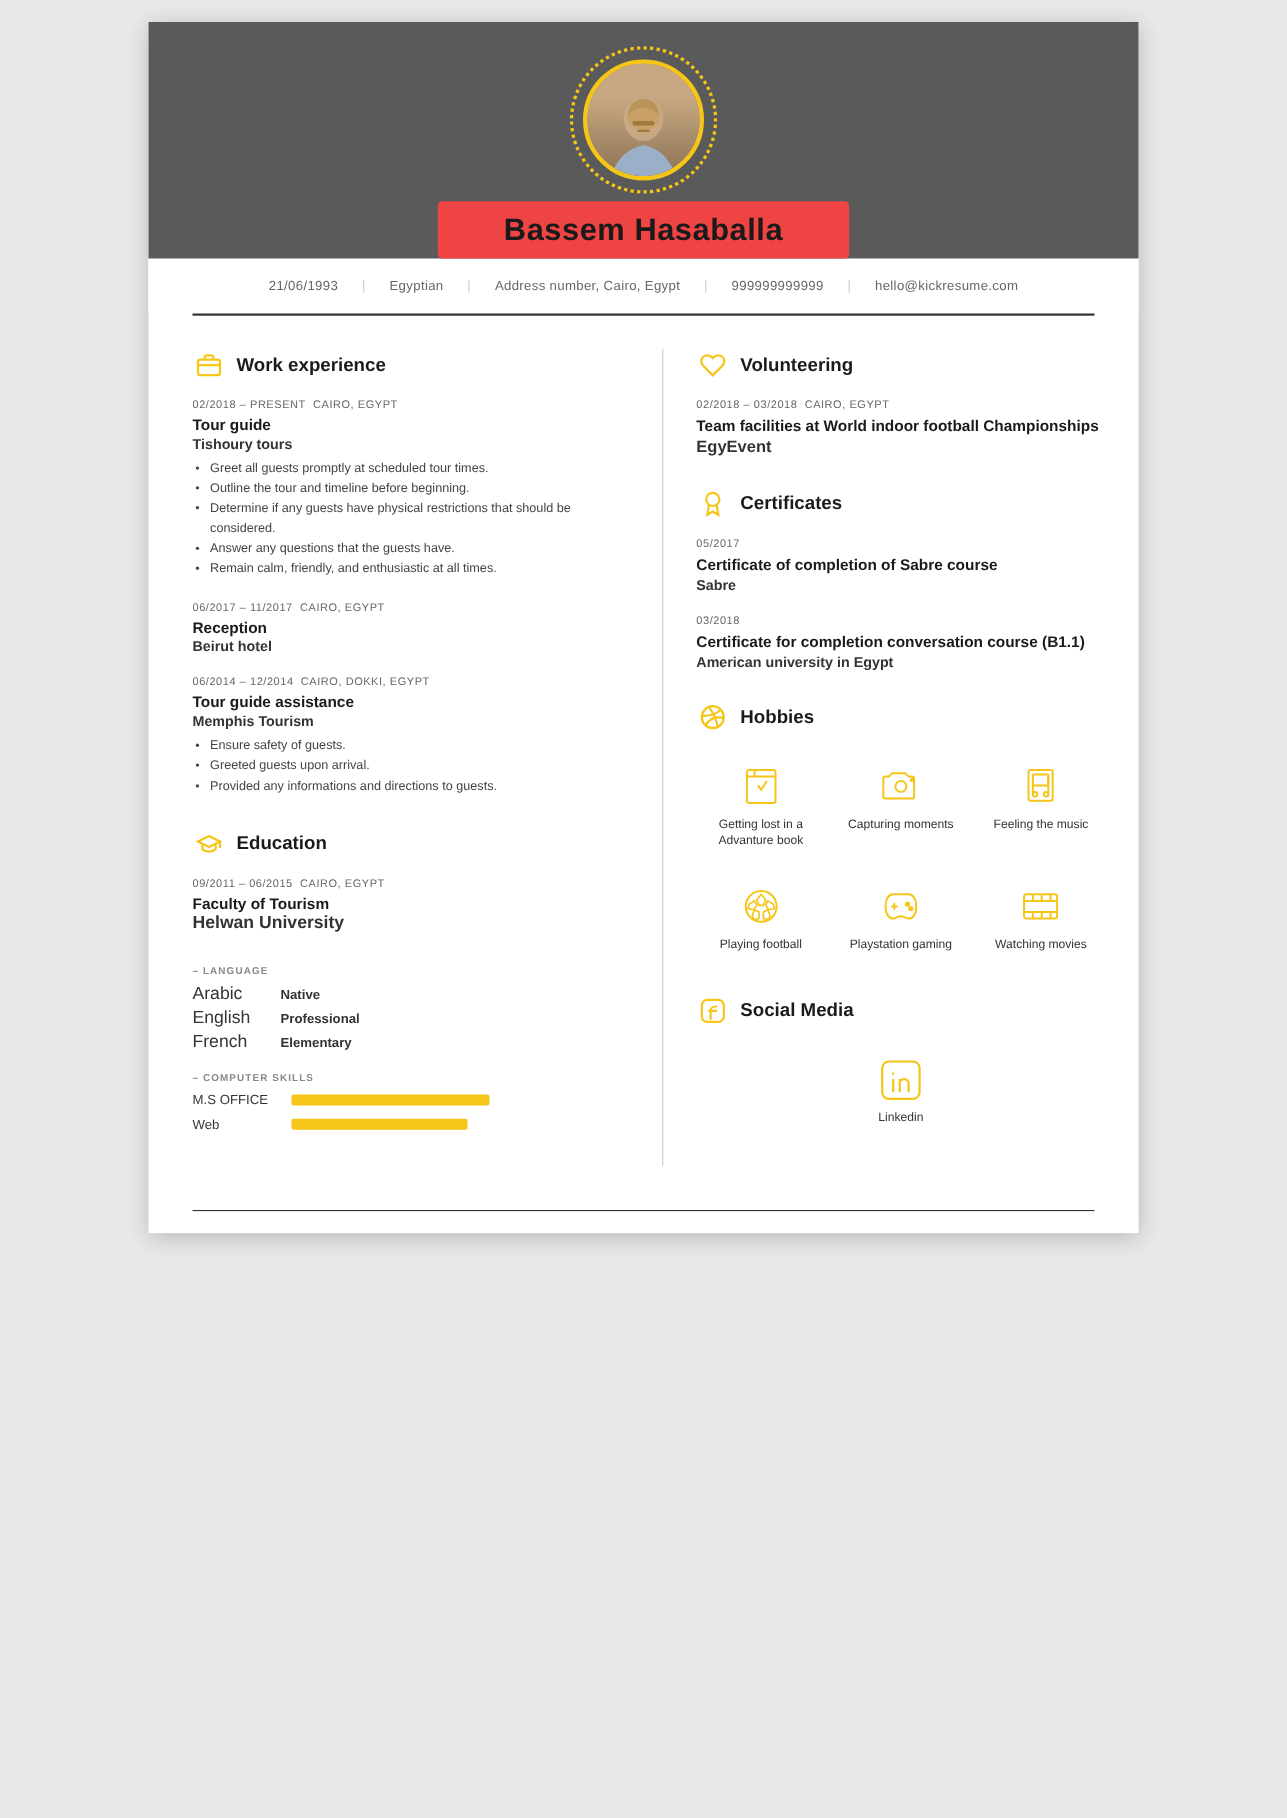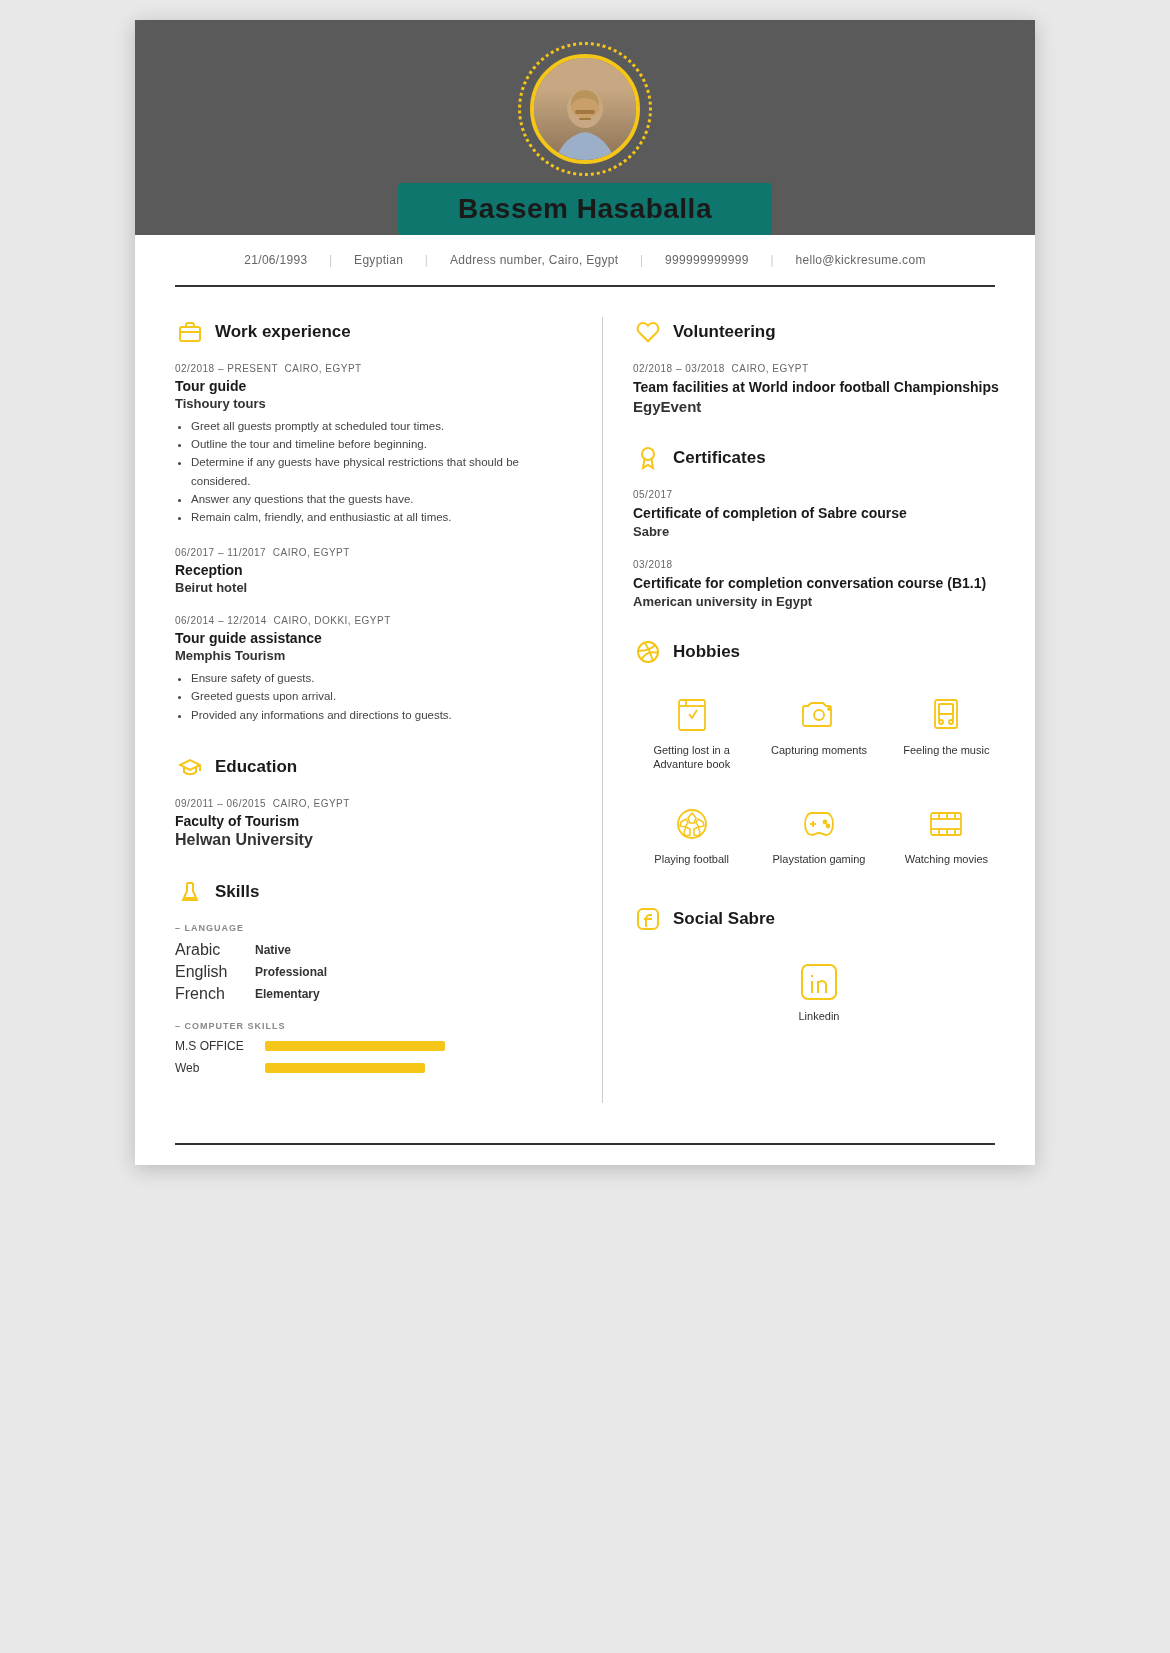--- a/index.html
+++ b/index.html
@@ -51,21 +51,21 @@
       display: flex;
       align-items: flex-end;
       justify-content: center;
       overflow: hidden;
     }
     .avatar-person svg {
       width: 80px;
       height: 80px;
     }
     .name-banner {
-      background: #0f766e;
+      background: #ef4444;
       padding: 10px 60px;
       margin-top: 15px;
       border-radius: 4px;
     }
     .name-banner h1 {
       font-size: 28px;
       font-weight: 900;
       color: #1a1a1a;
       letter-spacing: 0.5px;
     }
@@ -373,29 +373,20 @@
           <span class="section-title">Education</span>
         </div>
         <div class="edu-meta">
           <span>09/2011 – 06/2015</span>&nbsp;&nbsp;<span>CAIRO, EGYPT</span>
         </div>
         <div class="edu-degree">Faculty of Tourism</div>
         <div class="edu-school">Helwan University</div>
       </div>
 
       <div class="section">
-        <div class="section-header">
-          <div class="section-icon">
-            <svg width="24" height="24" viewBox="0 0 24 24" fill="none" stroke="#F5C518" stroke-width="2">
-              <path d="M9 3h6M9 3v8l-4 9h14l-4-9V3"></path>
-              <path d="M5 18h14"></path>
-            </svg>
-          </div>
-          <span class="section-title">Skills</span>
-        </div>
 
         <div class="skill-subsection">
           <div class="skill-label">– LANGUAGE</div>
           <div class="lang-row">
             <span class="lang-name">Arabic</span>
             <span class="lang-level">Native</span>
           </div>
           <div class="lang-row">
             <span class="lang-name">English</span>
             <span class="lang-level">Professional</span>
@@ -560,21 +551,21 @@
 
       <div class="section">
         <div class="section-header">
           <div class="section-icon">
             <svg width="24" height="24" viewBox="0 0 24 24" fill="none" stroke="#F5C518" stroke-width="2">
               <rect x="2" y="2" width="20" height="20" rx="5"></rect>
               <path d="M16 8h-2a4 4 0 0 0-4 4v8"></path>
               <line x1="8" y1="12" x2="16" y2="12"></line>
             </svg>
           </div>
-          <span class="section-title">Social Sabre</span>
+          <span class="section-title">Social Media</span>
         </div>
         <div class="social-grid">
           <div class="social-item">
             <div class="social-icon">
               <svg width="42" height="42" viewBox="0 0 42 42" fill="none" stroke="#F5C518" stroke-width="2">
                 <rect x="4" y="4" width="34" height="34" rx="6"></rect>
                 <line x1="14" y1="20" x2="14" y2="32"></line>
                 <line x1="14" y1="14" x2="14" y2="16"></line>
                 <path d="M20 20v12M20 24c0-2 1.5-4 4-4s4 2 4 4v8"></path>
               </svg>

